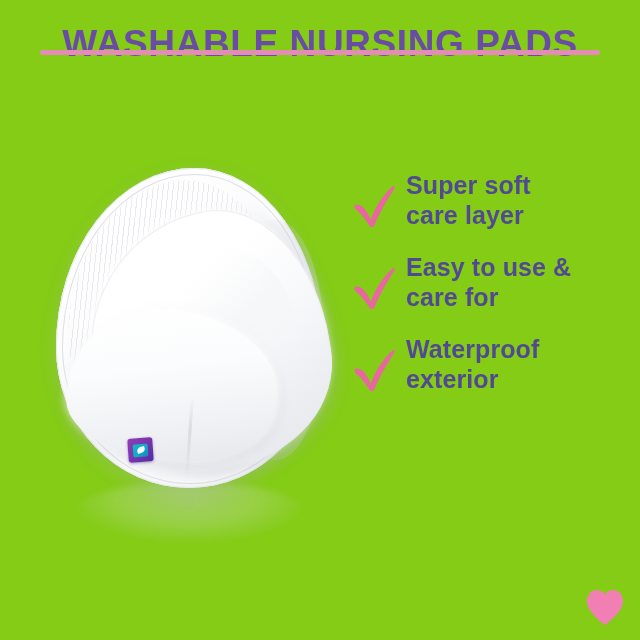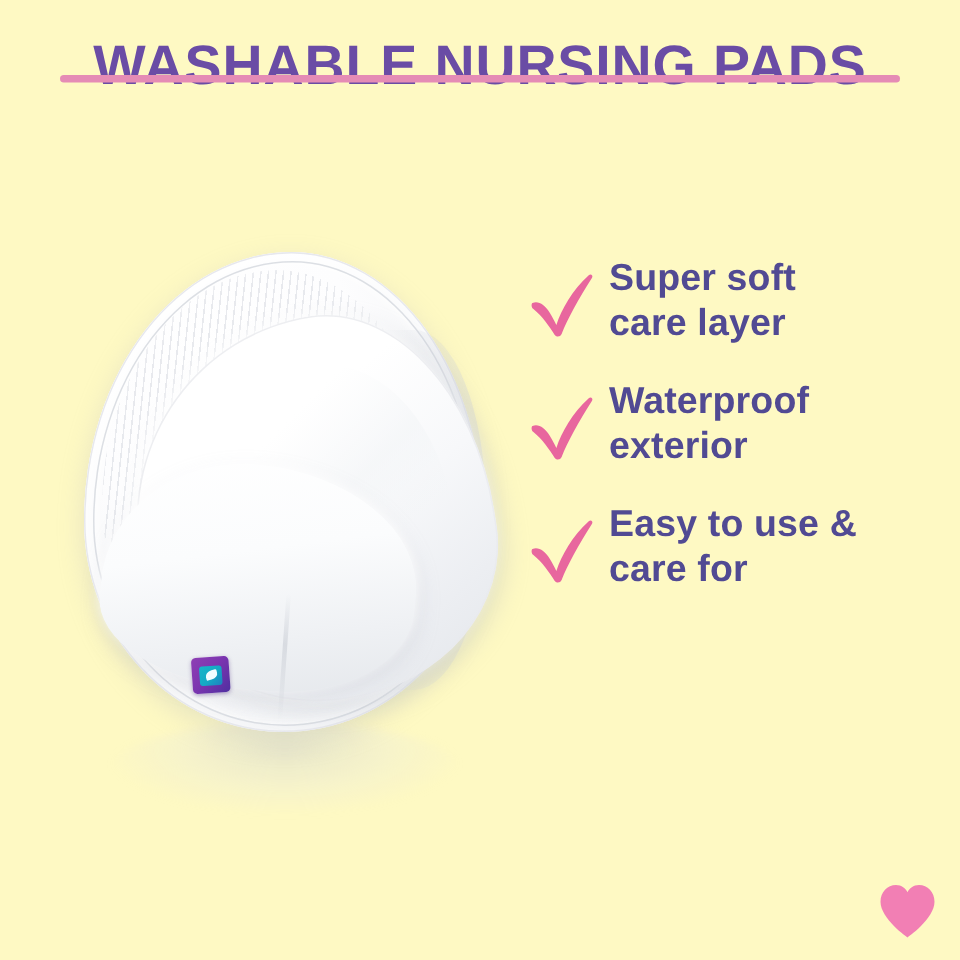--- a/index.html
+++ b/index.html
@@ -8,21 +8,21 @@
     background: #ffffff;
   }
   body {
     font-family: "Liberation Sans", sans-serif;
   }
 
   #page {
     position: relative;
     width: 640px;
     height: 640px;
-    background: #fef9c3;
+    background: #84cc16;
     overflow: hidden;
   }
 
   
   .header {
     position: absolute;
     left: 0;
     top: 22px;
     width: 640px;
     text-align: center;
@@ -238,21 +238,21 @@
 
   
   .features {
     position: absolute;
     left: 352px;
     top: 168px;
     width: 268px;
   }
   .feature {
     display: flex;
-    align-items: center;
+    align-items: flex-end;
     margin-bottom: 20px;
   }
   .feature:last-child { margin-bottom: 0; }
 
   .check-icon {
     flex: 0 0 auto;
     width: 46px;
     height: 52px;
     margin-right: 8px;
     margin-top: 4px;
@@ -339,40 +339,40 @@
           <path d="M3 27 C7 25.5 11 28 14.5 33.5 C16.5 36.8 17.8 39.4 18.9 41.6
                    C22.5 31 29.5 18.5 40.5 8.5
                    C41.8 7.3 43.6 8.6 42.7 10.1
                    C33.5 24.6 26.5 37.4 22.4 47.6
                    C21.6 49.6 18.9 49.9 17.7 48.1
                    C14.3 42.9 9.6 35.8 3.4 30.9
                    C2.2 30 2.1 27.4 3 27 Z" fill="#e8679e"></path>
         </svg>
       </span>
       <span class="feature-text">
-        <span>Waterproof</span><br>
-        <span>exterior</span>
+        <span>Easy to use &amp;</span><br>
+        <span>care for</span>
       </span>
     </div>
 
     <div class="feature">
       <span class="check-icon">
         <svg width="46" height="52" viewBox="0 0 46 52">
           <path d="M3 27 C7 25.5 11 28 14.5 33.5 C16.5 36.8 17.8 39.4 18.9 41.6
                    C22.5 31 29.5 18.5 40.5 8.5
                    C41.8 7.3 43.6 8.6 42.7 10.1
                    C33.5 24.6 26.5 37.4 22.4 47.6
                    C21.6 49.6 18.9 49.9 17.7 48.1
                    C14.3 42.9 9.6 35.8 3.4 30.9
                    C2.2 30 2.1 27.4 3 27 Z" fill="#e8679e"></path>
         </svg>
       </span>
       <span class="feature-text">
-        <span>Easy to use &amp;</span><br>
-        <span>care for</span>
+        <span>Waterproof</span><br>
+        <span>exterior</span>
       </span>
     </div>
 
   </div>
 
   <div class="heart-mark">
     <svg width="40" height="37" viewBox="0 0 40 37">
       <path d="M20 36 C20 36 2 23.5 2 12.2 C2 5.6 6.6 1 12.3 1
                C16.1 1 18.8 3.2 20 5.8 C21.2 3.2 23.9 1 27.7 1
                C33.4 1 38 5.6 38 12.2 C38 23.5 20 36 20 36 Z" fill="#f27fb4"></path>

